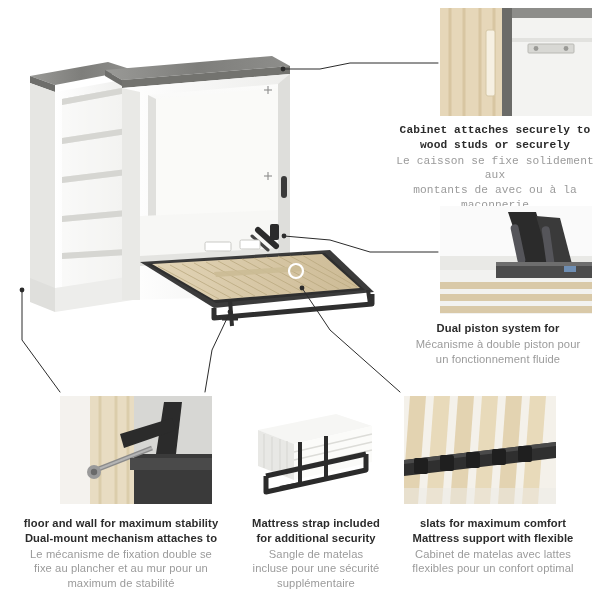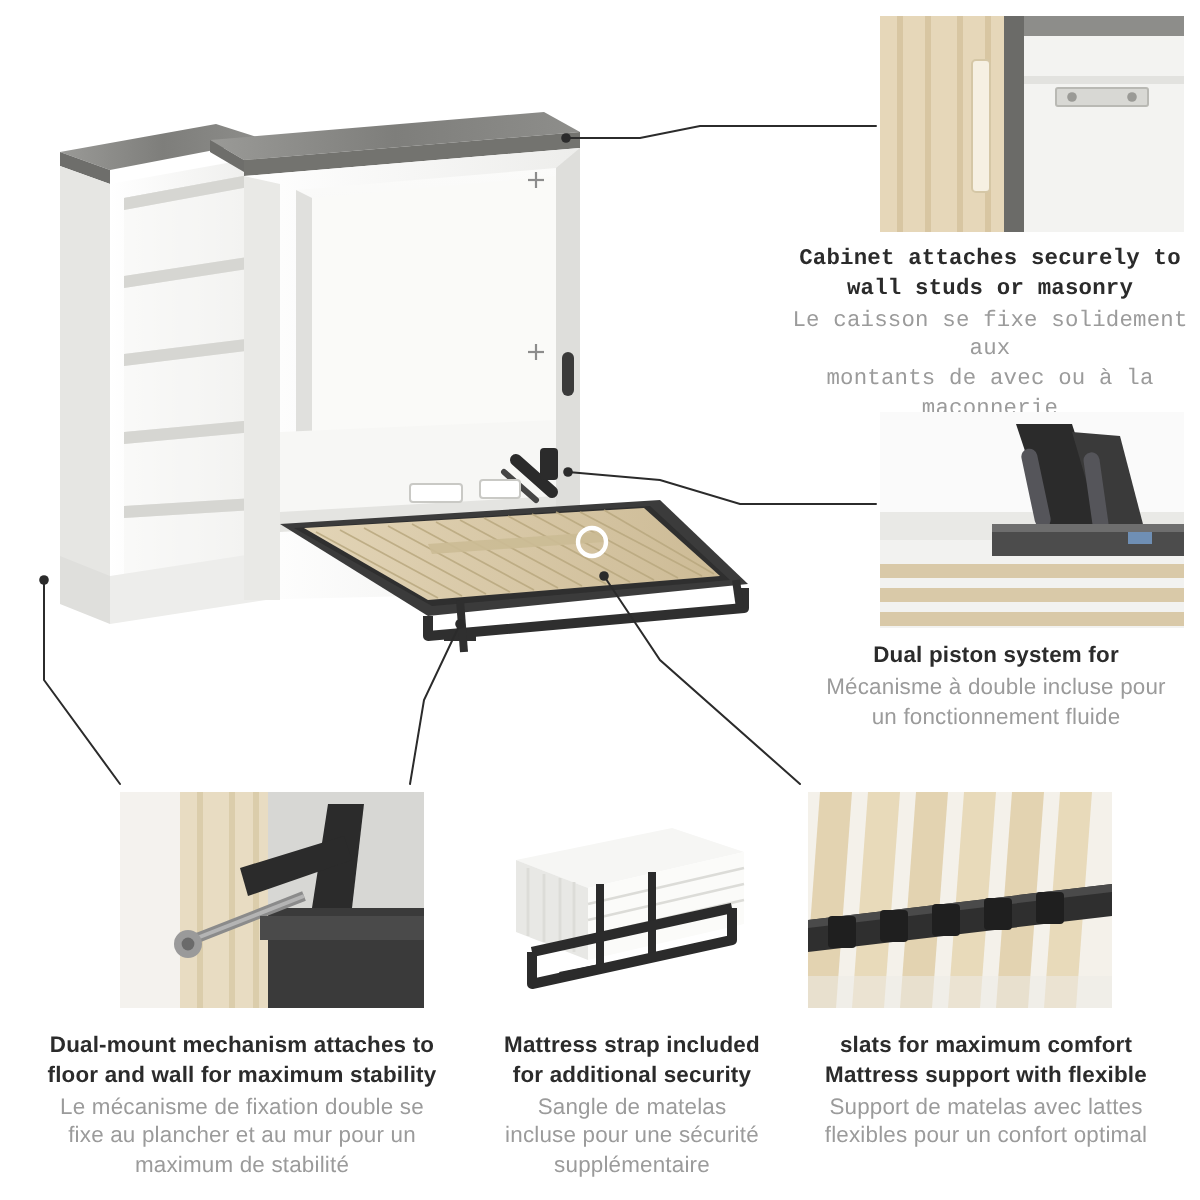--- a/index.html
+++ b/index.html
@@ -219,21 +219,21 @@
       <circle cx="126" cy="40.5" r="2.4" fill="#9a9a96"></circle>
 
       <rect x="46" y="22" width="9" height="66" rx="2" fill="#f6f0e2"></rect>
       <rect x="46" y="22" width="9" height="66" rx="2" fill="none" stroke="#d5c7a6" stroke-width="1"></rect>
     </svg>
   </div>
 
   <div class="callout" style="left:390px; top:123px; width:210px;font-family:Liberation Mono, monospace;">
     <div class="en">
       <div>Cabinet attaches securely to</div>
-      <div>wall studs or masonry</div>
+      <div>wood studs or securely</div>
     </div>
     <div class="fr">
       <div>Le caisson se fixe solidement aux</div>
       <div>montants de avec ou à la maçonnerie</div>
     </div>
   </div>
 
   <div class="tile" style="left:440px; top:206px; width:152px; height:108px;">
     <svg viewBox="0 0 152 108" width="152" height="108">
       <rect x="0" y="0" width="152" height="108" fill="#ffffff"></rect>
@@ -258,21 +258,21 @@
 
       <rect x="124" y="60" width="12" height="6" fill="#6f8fb4"></rect>
     </svg>
   </div>
 
   <div class="callout" style="left:400px; top:321px; width:196px;">
     <div class="en">
       <div>Dual piston system for</div>
     </div>
     <div class="fr">
-      <div>Mécanisme à double incluse pour</div>
+      <div>Mécanisme à double piston pour</div>
       <div>un fonctionnement fluide</div>
     </div>
   </div>
 
   <div class="tile" style="left:60px; top:396px; width:152px; height:108px;">
     <svg viewBox="0 0 152 108" width="152" height="108">
       <rect x="0" y="0" width="152" height="108" fill="#ffffff"></rect>
 
       <rect x="0" y="0" width="30" height="108" fill="#f4f2ee"></rect>
 
@@ -289,22 +289,22 @@
       <path d="M36,74 L92,52" stroke="#b4b4b4" stroke-width="2"></path>
       <circle cx="34" cy="76" r="7" fill="#9a9a9a"></circle>
       <circle cx="34" cy="76" r="3.2" fill="#6a6a6a"></circle>
 
       <rect x="70" y="62" width="82" height="12" fill="#4a4a4a"></rect>
     </svg>
   </div>
 
   <div class="callout" style="left:8px; top:516px; width:226px;">
     <div class="en">
+      <div>floor and wall for maximum stability</div>
       <div>Dual-mount mechanism attaches to</div>
-      <div>floor and wall for maximum stability</div>
     </div>
     <div class="fr">
       <div>Le mécanisme de fixation double se</div>
       <div>fixe au plancher et au mur pour un</div>
       <div>maximum de stabilité</div>
     </div>
   </div>
 
   <div class="tile" style="left:240px; top:396px; width:152px; height:108px;">
     <svg viewBox="0 0 152 108" width="152" height="108">
@@ -373,18 +373,18 @@
       <rect x="0" y="92" width="152" height="16" fill="#ecebe6" opacity="0.55"></rect>
     </svg>
   </div>
 
   <div class="callout" style="left:390px; top:516px; width:206px;">
     <div class="en">
       <div>slats for maximum comfort</div>
       <div>Mattress support with flexible</div>
     </div>
     <div class="fr">
-      <div>Support de matelas avec lattes</div>
+      <div>Cabinet de matelas avec lattes</div>
       <div>flexibles pour un confort optimal</div>
     </div>
   </div>
 
 </div>
 
 </body></html>

